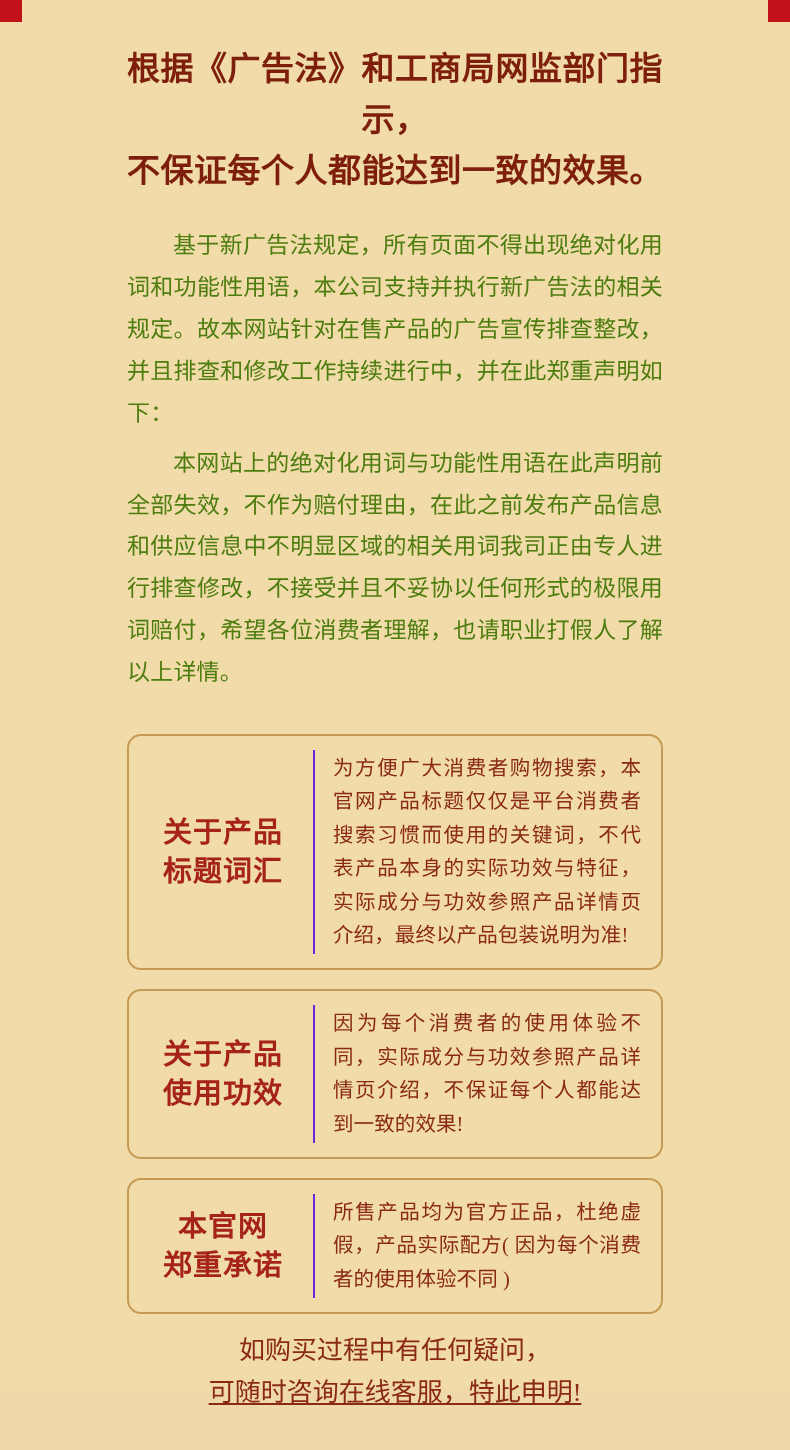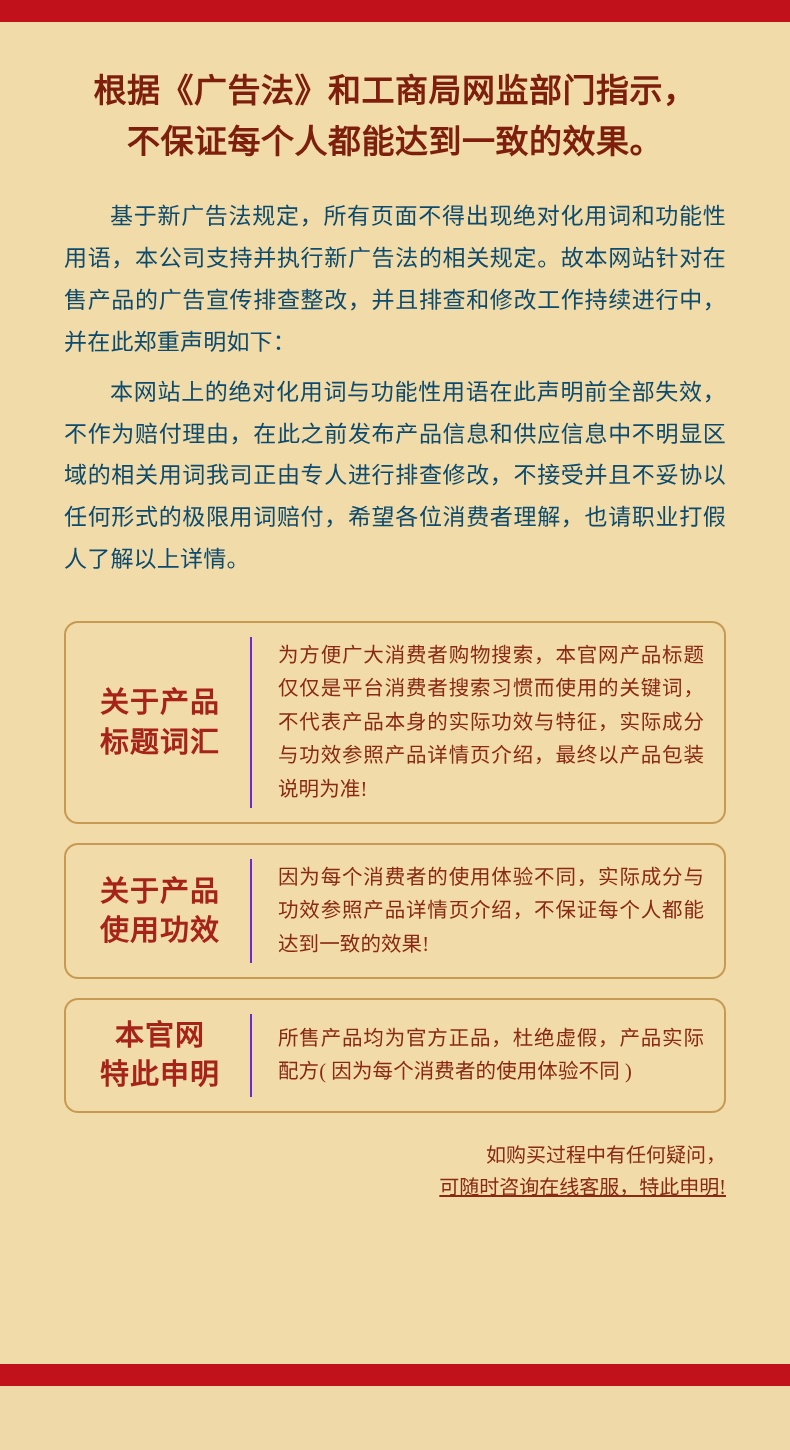--- a/index.html
+++ b/index.html
@@ -14,21 +14,21 @@
     color: #8a2a14;
     overflow: hidden;
   }
   .page {
     position: relative;
     width: 790px;
     height: 1386px;
     background: #f0dba9;
     box-sizing: border-box;
     display: flex;
-    flex-direction: column;
+    gap: 41px;
   }
   .bar-top {
     height: 22px;
     background: #c1121c;
     flex: 0 0 22px;
   }
   .bar-bottom {
     height: 22px;
     background: #c1121c;
     flex: 0 0 22px;
@@ -49,21 +49,21 @@
     letter-spacing: 0.5px;
     margin: 0 0 14px 0;
     font-family: "Liberation Serif", "DejaVu Serif", serif;
   }
   .headline .line2 {
     display: block;
   }
   .para {
     font-size: 23px;
     line-height: 1.82;
-    color: #0c4a6e;
+    color: #4d7c0f;
     text-indent: 2em;
     margin: 14px 0 0 0;
     text-align: justify;
     letter-spacing: 0.2px;
   }
   .para.second {
     margin-top: 8px;
   }
   .cards {
     margin-top: 40px;
@@ -91,34 +91,34 @@
     line-height: 1.35;
     color: #a6231a;
     border-right: 2px solid #6d28d9;
     padding: 2px 12px 2px 6px;
     box-sizing: border-box;
     text-align: center;
     letter-spacing: 1px;
   }
   .card-body {
     flex: 1 1 auto;
-    padding: 2px 4px 2px 26px;
+    padding: 2px 4px 2px 18px;
     font-size: 20.5px;
     line-height: 1.63;
     color: #8a2a14;
     display: flex;
     align-items: center;
     text-align: justify;
     letter-spacing: 0.1px;
   }
   .card.tall .card-body { font-size: 20.5px; }
   .footer {
-    margin-top: 26px;
-    text-align: right;
-    font-size: 20px;
+    margin-top: 16px;
+    text-align: center;
+    font-size: 26px;
     line-height: 1.6;
     color: #8a2a14;
   }
   .footer .l2 { display: block; text-decoration: underline; }
 </style>
 </head>
 <body>
 
 <div class="page">
 
@@ -148,21 +148,21 @@
         <div class="card-title">
           <span>关于产品</span>
           <span>使用功效</span>
         </div>
         <div class="card-body">因为每个消费者的使用体验不同，实际成分与功效参照产品详情页介绍，不保证每个人都能达到一致的效果!</div>
       </div>
 
       <div class="card">
         <div class="card-title">
           <span>本官网</span>
-          <span>特此申明</span>
+          <span>郑重承诺</span>
         </div>
         <div class="card-body">所售产品均为官方正品，杜绝虚假，产品实际配方( 因为每个消费者的使用体验不同 )</div>
       </div>
 
     </div>
 
     <div class="footer">
       <span>如购买过程中有任何疑问，</span>
       <span class="l2">可随时咨询在线客服，特此申明!</span>
     </div>

